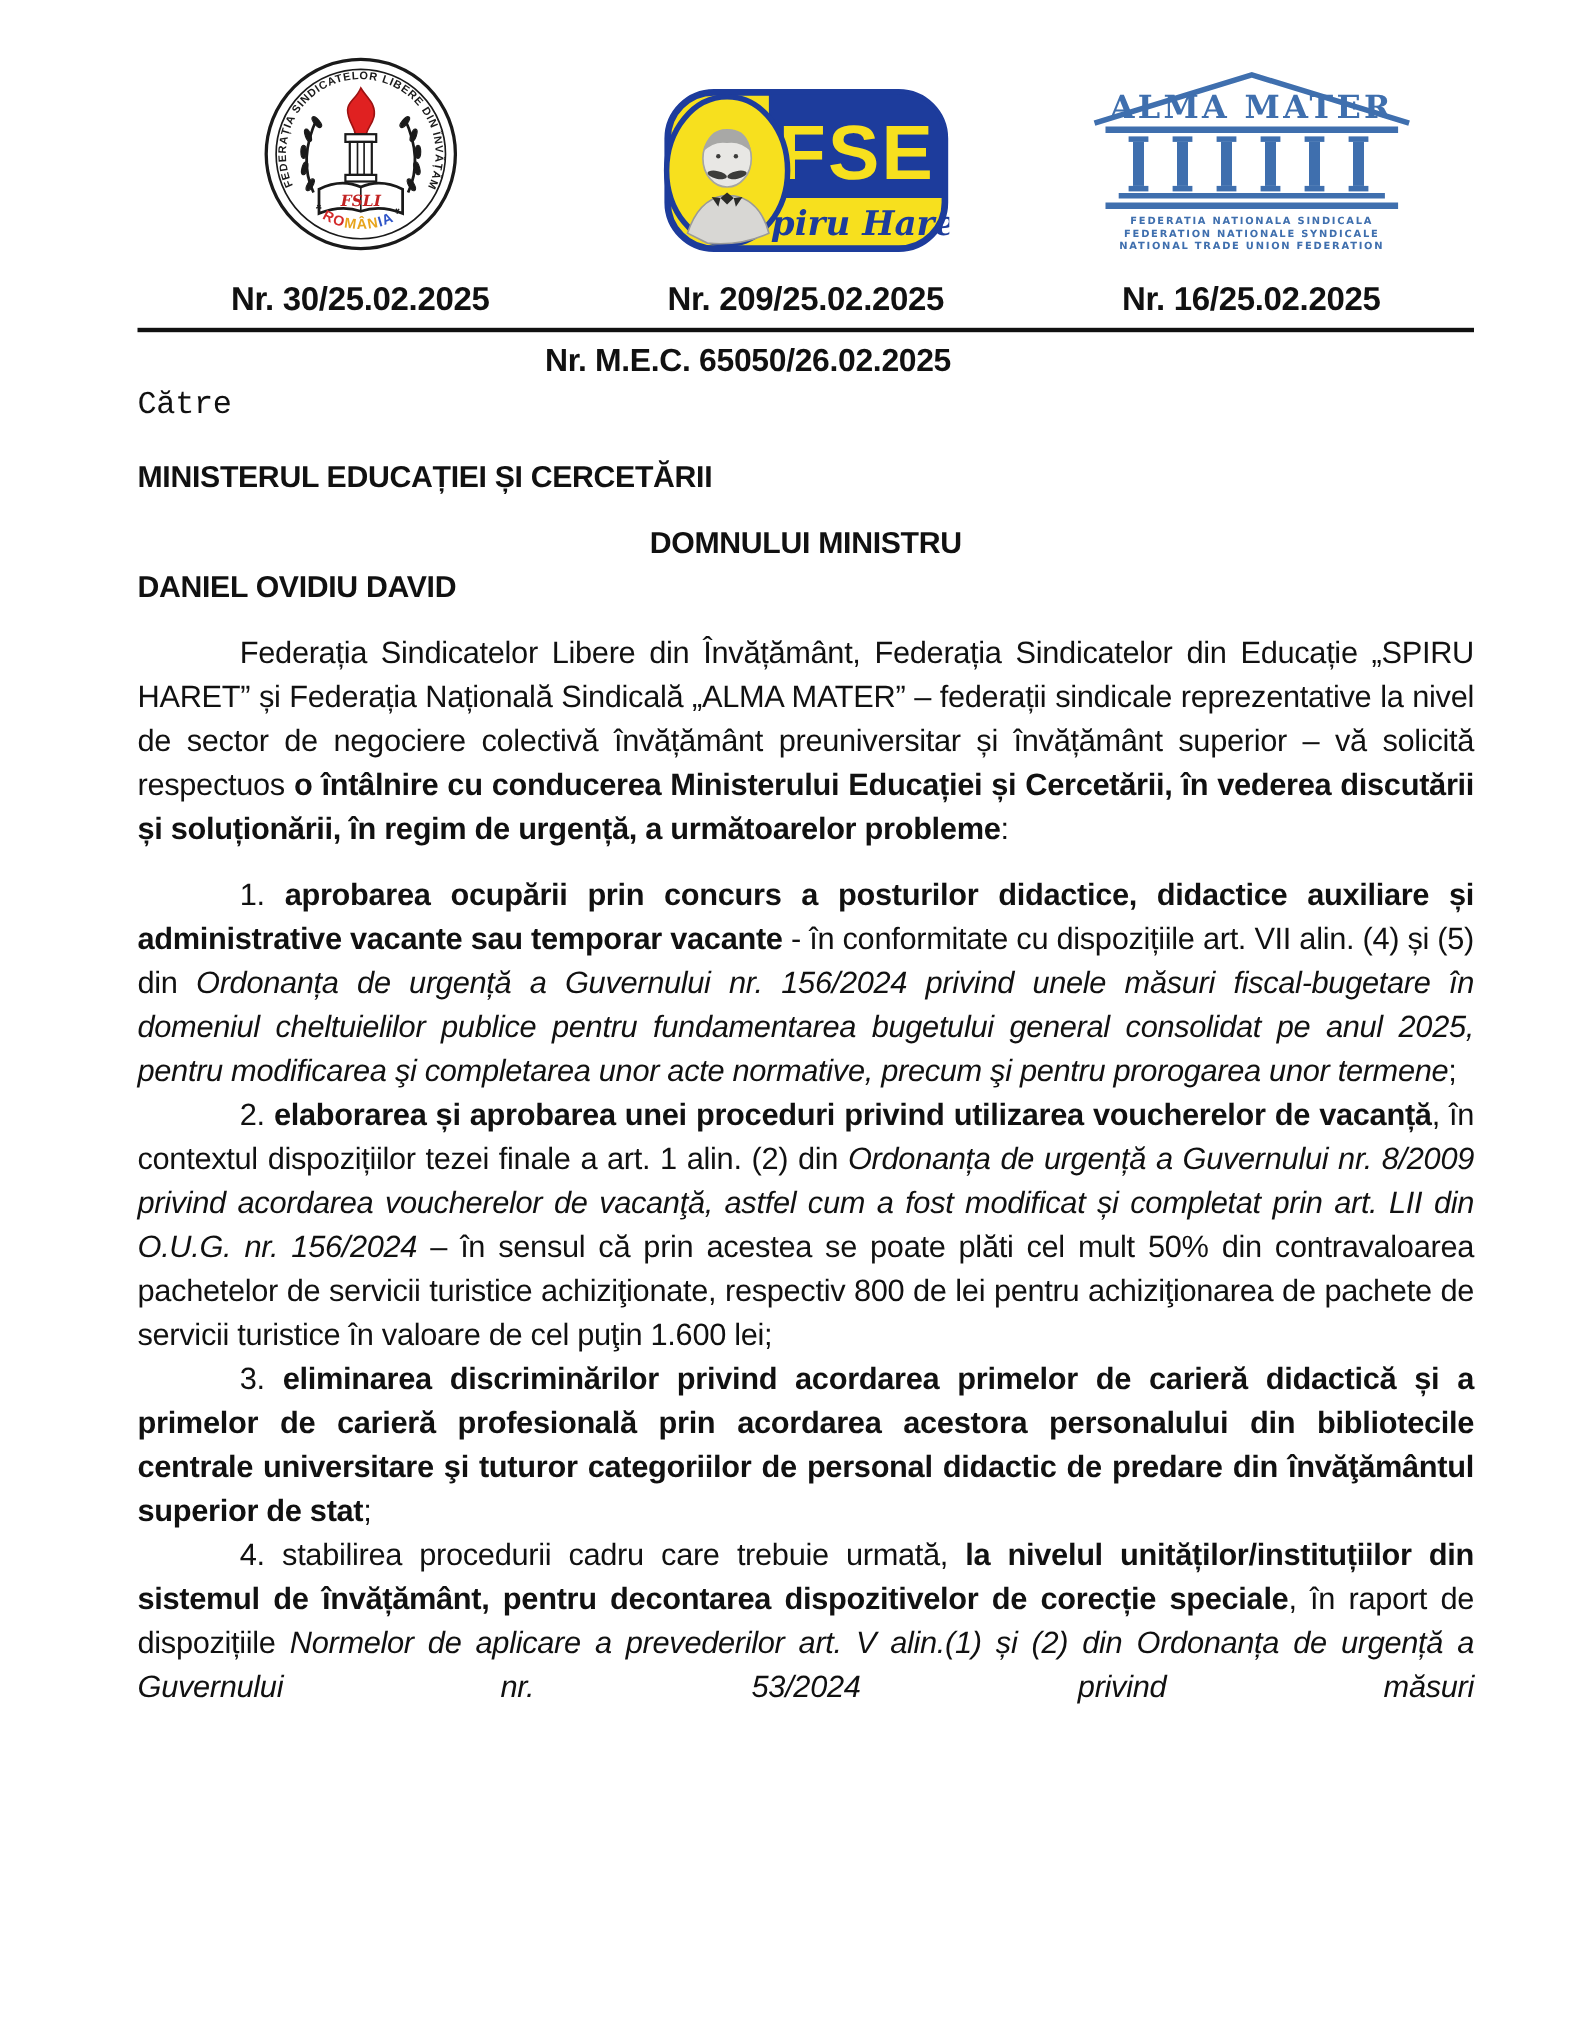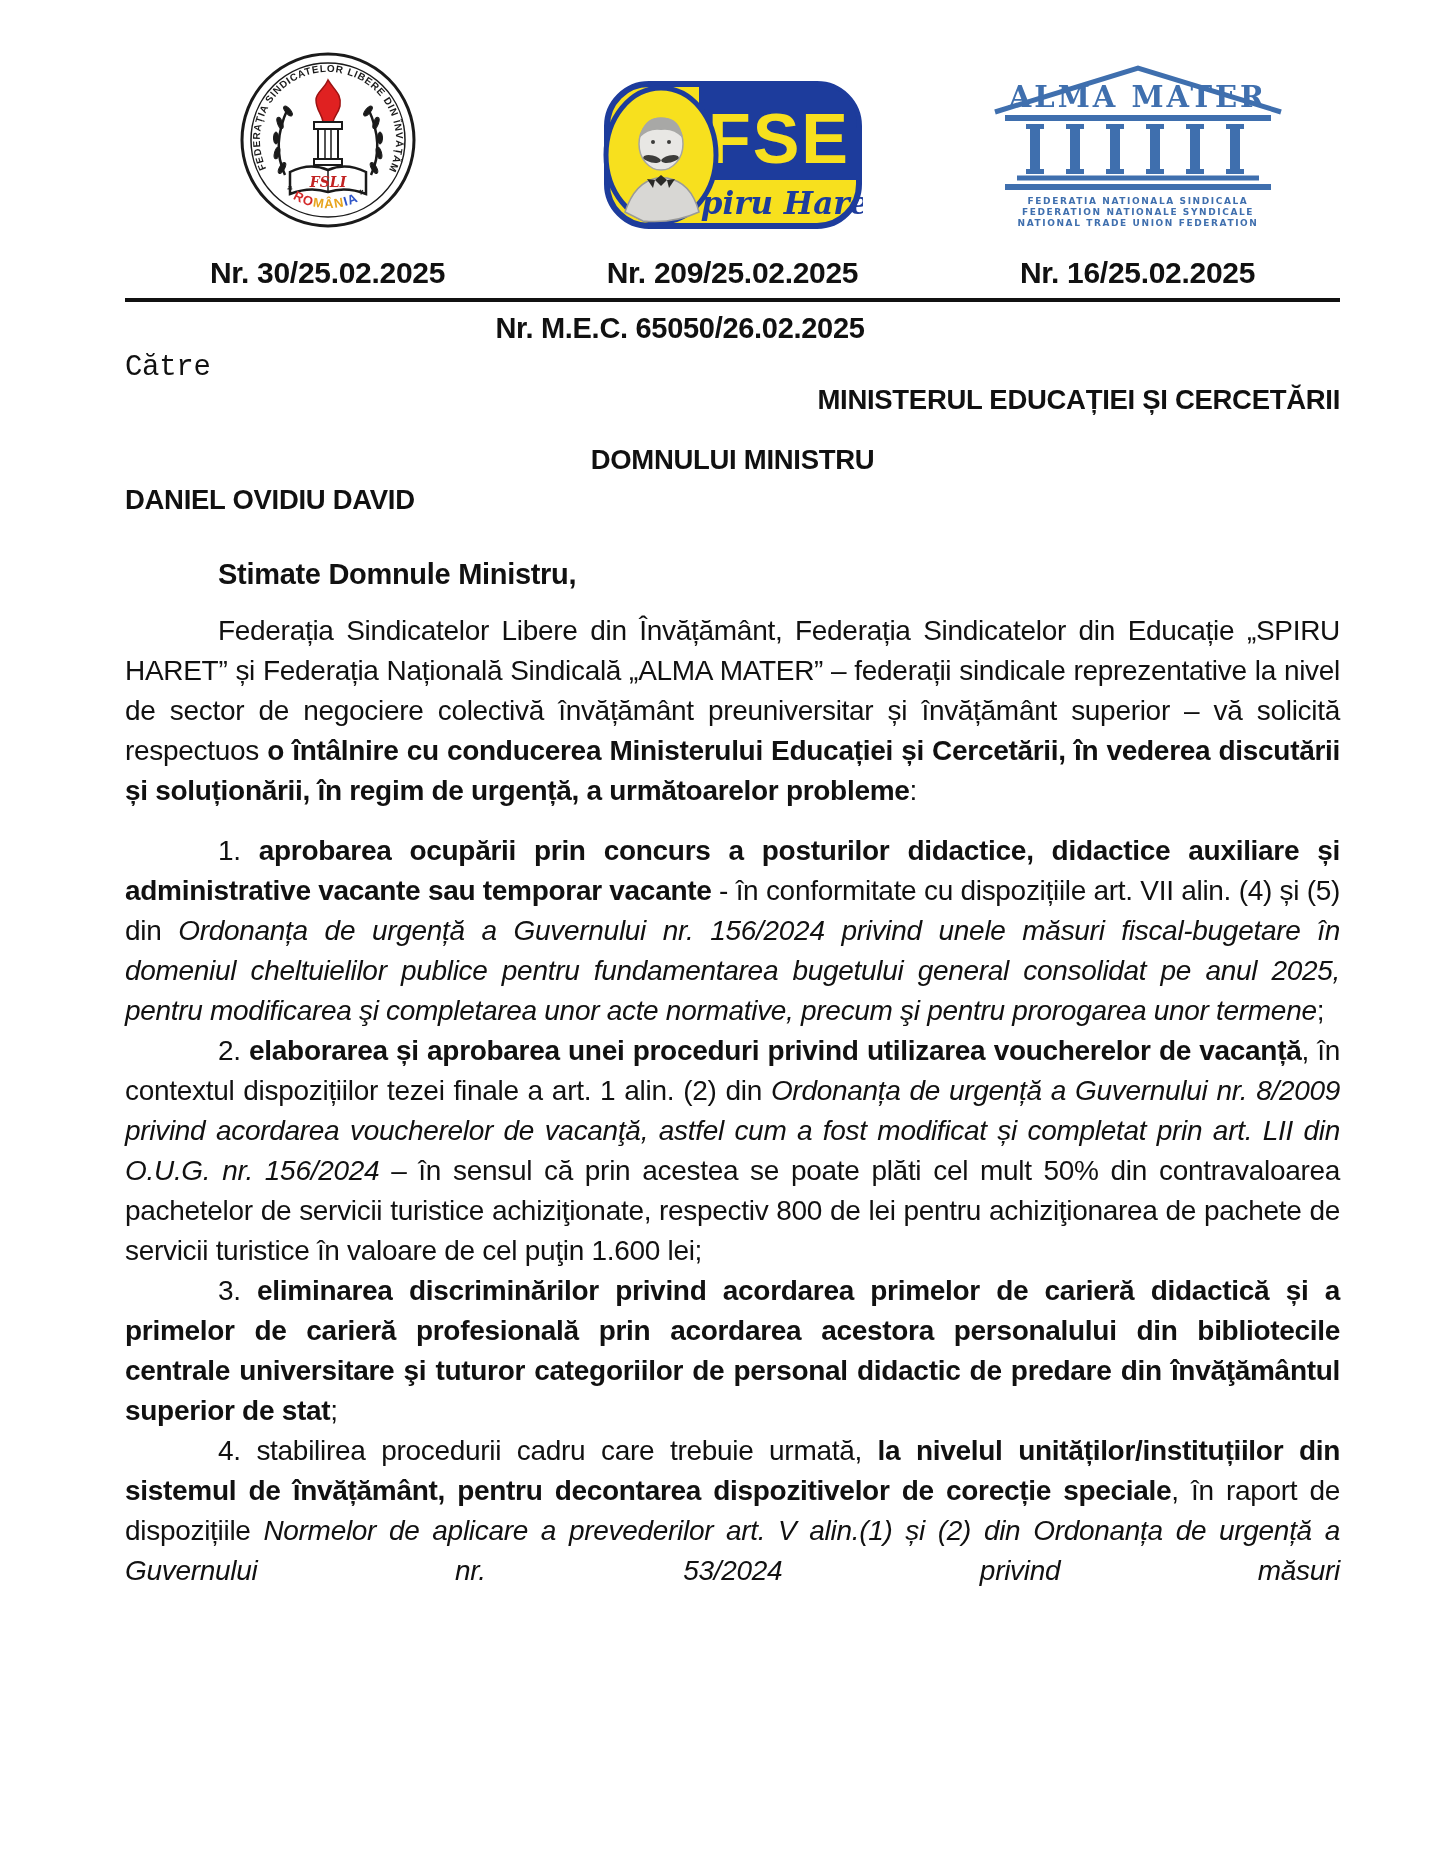--- a/index.html
+++ b/index.html
@@ -50,21 +50,22 @@
   }
   .catre{
     margin:6px 98px 0 125px;
     font-size:29px;
     letter-spacing:-0.3px;
     font-family:Liberation Mono, monospace;
   }
   
   .content{margin:0 98px 0 125px;}
   .h-title{
-    text-align:right;
+    margin-top:34px;
+    text-align:left;
     font-weight:bold;
     font-size:27.5px;
     letter-spacing:-0.3px;
   }
   .h-role{
     margin-top:24px;
     text-align:center;
     font-weight:bold;
     font-size:27.5px;
     letter-spacing:-0.3px;
@@ -227,21 +228,20 @@
 
   <div class="mec-line">Nr. M.E.C. 65050/26.02.2025</div>
 
   <div class="catre">Către</div>
 
   <div class="content">
     <div class="h-title">MINISTERUL EDUCAȚIEI ȘI CERCETĂRII</div>
     <div class="h-role">DOMNULUI MINISTRU</div>
     <div class="h-name">DANIEL OVIDIU DAVID</div>
 
-    <div class="salutation">Stimate Domnule Ministru,</div>
 
     <p class="para intro"><span class="run regular">Federația Sindicatelor Libere din Învățământ, Federația Sindicatelor din Educație „SPIRU HARET” și Federația Națională Sindicală „ALMA MATER” – federații sindicale reprezentative la nivel de sector de negociere colectivă învățământ preuniversitar și învățământ superior – vă solicită respectuos </span><span class="run bold">o întâlnire cu conducerea Ministerului Educației și Cercetării, în vederea discutării și soluționării, în regim de urgență, a următoarelor probleme</span><span class="run regular">:</span></p>
     <p class="para first-item"><span class="run regular">1. </span><span class="run bold">aprobarea ocupării prin concurs a posturilor didactice, didactice auxiliare și administrative vacante sau temporar vacante</span><span class="run regular"> - în conformitate cu dispozițiile art. VII alin. (4) și (5) din </span><span class="run italic">Ordonanța de urgență a Guvernului nr. 156/2024 privind unele măsuri fiscal-bugetare în domeniul cheltuielilor publice pentru fundamentarea bugetului general consolidat pe anul 2025, pentru modificarea şi completarea unor acte normative, precum şi pentru prorogarea unor termene</span><span class="run regular">;</span></p>
     <p class="para"><span class="run regular">2. </span><span class="run bold">elaborarea și aprobarea unei proceduri privind utilizarea voucherelor de vacanță</span><span class="run regular">, în contextul dispozițiilor tezei finale a art. 1 alin. (2) din </span><span class="run italic">Ordonanța de urgență a Guvernului nr. 8/2009 privind acordarea voucherelor de vacanţă, astfel cum a fost modificat și completat prin art. LII din O.U.G. nr. 156/2024</span><span class="run regular"> – în sensul că prin acestea se poate plăti cel mult 50% din contravaloarea pachetelor de servicii turistice achiziţionate, respectiv 800 de lei pentru achiziţionarea de pachete de servicii turistice în valoare de cel puţin 1.600 lei;</span></p>
     <p class="para"><span class="run regular">3. </span><span class="run bold">eliminarea discriminărilor privind acordarea primelor de carieră didactică și a primelor de carieră profesională prin acordarea acestora personalului din bibliotecile centrale universitare şi tuturor categoriilor de personal didactic de predare din învăţământul superior de stat</span><span class="run regular">;</span></p>
     <p class="para last-item"><span class="run regular">4. stabilirea procedurii cadru care trebuie urmată, </span><span class="run bold">la nivelul unităților/instituțiilor din sistemul de învățământ, pentru decontarea dispozitivelor de corecție speciale</span><span class="run regular">, în raport de dispozițiile </span><span class="run italic">Normelor de aplicare a prevederilor art. V alin.(1) și (2) din Ordonanța de urgență a Guvernului nr. 53/2024 privind măsuri</span></p>
   </div>
 
 </div>
 

